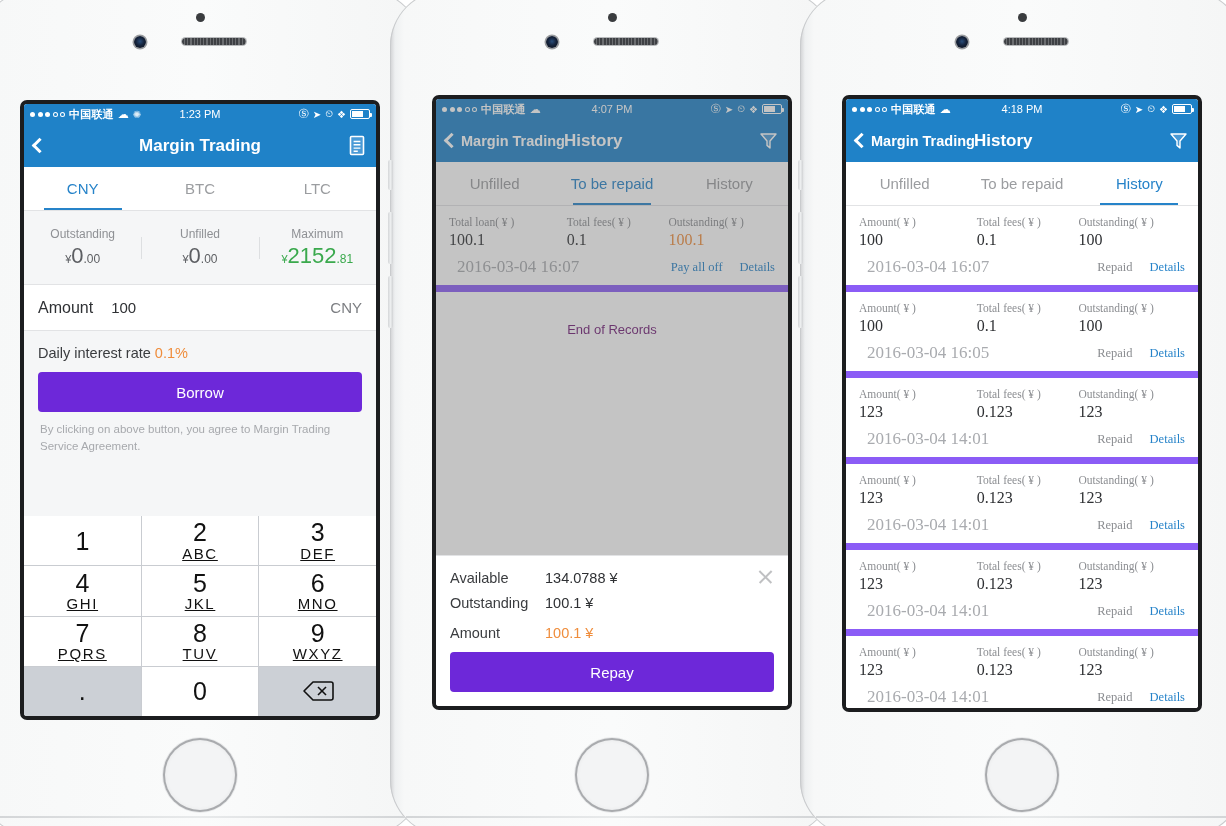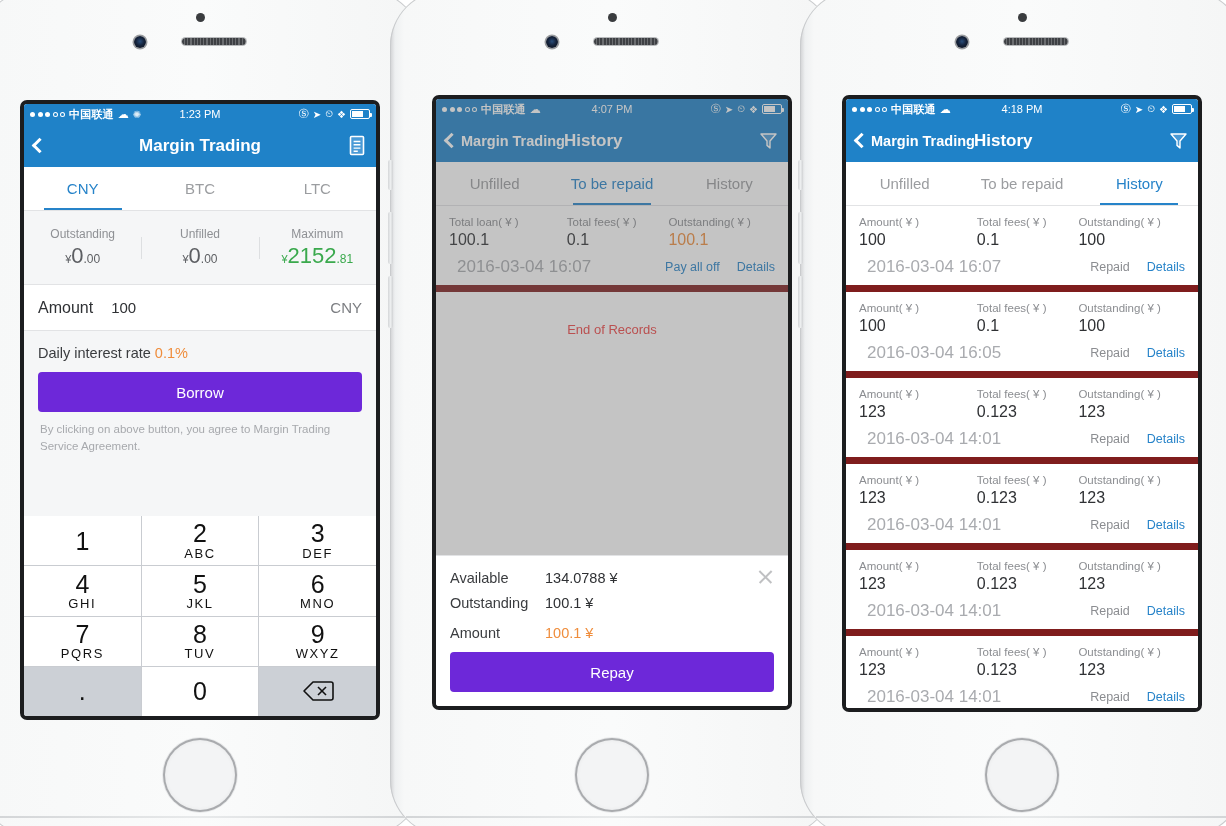--- a/index.html
+++ b/index.html
@@ -184,47 +184,48 @@
   .keypad {
     background: #c9ccd1; display: grid;
     grid-template-columns: repeat(3, 1fr); grid-template-rows: repeat(4, 1fr);
     gap: 1px; height: 200px;
   }
   .key {
     background: #fff; display: flex; flex-direction: column;
     align-items: center; justify-content: center; cursor: pointer; gap: 0px;
   }
   .key .num { font-size: 25px; color: #111; font-weight: 300; line-height: 1.05; }
-  .key .sub { font-size: 13px; color: #111; letter-spacing: 1.6px; line-height: 1.1; }
+  .key .sub { font-size: 15px; color: #111; letter-spacing: 1.6px; line-height: 1.1; text-decoration: underline; }
   .key.grey { background: #ccd0d6; }
   .key .dot { font-size: 25px; color: #111; line-height: .7; }
   .del-ic { display: block; }
 
   
   .list-area { background: #fff; flex: 1; overflow: hidden; }
   .rec {
     padding: 10px 13px 8px 13px; background: #fff;
-    border-bottom: 7px solid #7f1d1d;
+    border-bottom: 7px solid #8b5cf6;
+    font-family: Liberation Serif, serif;
   }
   .rec-cols { display: flex; }
   .rec-col { flex: 1; }
   .rec-col.c1 { flex: 1.16; }
   .rec-col.c2 { flex: 1.0; }
   .rec-col.c3 { flex: 1.05; }
   .rec-key { font-size: 11.5px; color: #8b8d91; margin-bottom: 3px; }
   .rec-val { font-size: 16px; color: #2f3134; }
   .rec-val.orange { color: #ef8d3c; }
   .rec-foot { display: flex; align-items: center; margin-top: 8px; }
   .rec-date { font-size: 17px; color: #a9abaf; margin-left: 8px; }
   .rec-actions { margin-left: auto; display: flex; gap: 17px; align-items: center; }
   .act-link { font-size: 12.5px; color: #2683c9; cursor: pointer; }
   .act-static { font-size: 12.5px; color: #8b8d91; }
 
   .end-records {
-    text-align: center; font-size: 13px; color: #ef4444;
+    text-align: center; font-size: 13px; color: #701a75;
     padding: 30px 0 0 0;
   }
 
   
   .dim-wrap { position: relative; flex: 1; display: flex; flex-direction: column; background: #fff; }
   .dim-overlay {
     position: absolute; inset: 0; background: rgba(100,100,100,.38);
     pointer-events: none;
   }
   .scr2-top-dim { position:absolute; left:0; right:0; top:0; height:107px;

